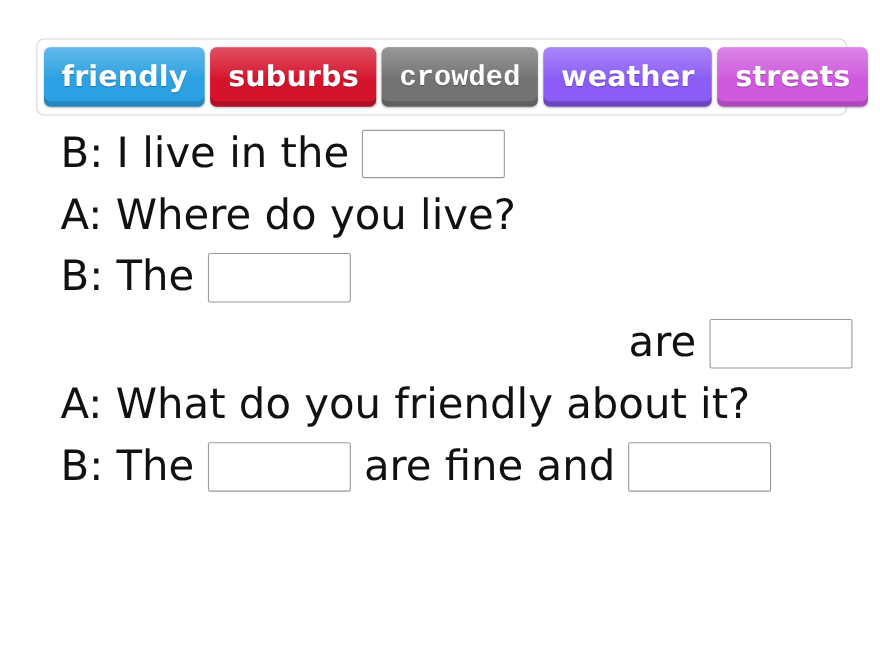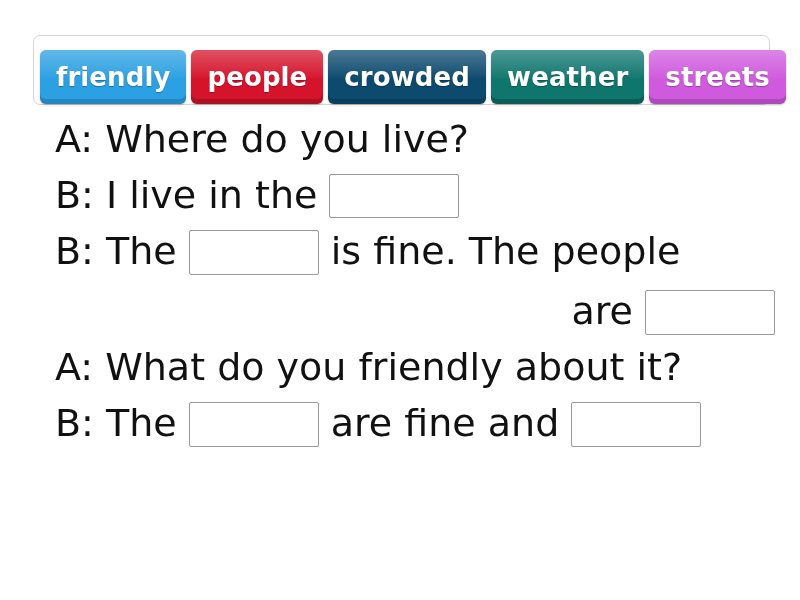--- a/index.html
+++ b/index.html
@@ -28,21 +28,21 @@
     position: absolute;
     left: 33px;
     top: 35px;
     width: 737px;
     height: 70px;
     box-sizing: border-box;
     background: #ffffff;
     border: 1px solid #d5d5d5;
     border-radius: 7px;
     display: flex;
-    align-items: flex-end;
+    align-items: center;
     padding: 0 6px;
     gap: 5px;
   }
 
   .chip {
     position: relative;
     flex: 0 0 auto;
     height: 54px;
     box-sizing: border-box;
     border-radius: 6px;
@@ -68,22 +68,22 @@
     left: 0; right: 0; top: 0;
     height: 52%;
     border-radius: 6px 6px 3px 3px;
     background: linear-gradient(to bottom, rgba(255,255,255,0.26), rgba(255,255,255,0.02));
     pointer-events: none;
     z-index: 1;
   }
 
   .chip-blue    { background: #2ba0e2; box-shadow: inset 0 -5px 0 rgba(0,0,0,0.16), 0 1px 2px rgba(0,0,0,0.25); }
   .chip-red     { background: #d5142c; box-shadow: inset 0 -5px 0 rgba(0,0,0,0.18), 0 1px 2px rgba(0,0,0,0.25); }
-  .chip-orange  { background: #0c4a6e; box-shadow: inset 0 -5px 0 rgba(0,0,0,0.16), 0 1px 2px rgba(0,0,0,0.25); }
-  .chip-green   { background: #0f766e; box-shadow: inset 0 -5px 0 rgba(0,0,0,0.22), 0 1px 2px rgba(0,0,0,0.25); }
+  .chip-orange  { background: #737373; box-shadow: inset 0 -5px 0 rgba(0,0,0,0.16), 0 1px 2px rgba(0,0,0,0.25); font-family: Liberation Mono, monospace; }
+  .chip-green   { background: #8b5cf6; box-shadow: inset 0 -5px 0 rgba(0,0,0,0.22), 0 1px 2px rgba(0,0,0,0.25); }
   .chip-magenta { background: #cf5ade; box-shadow: inset 0 -5px 0 rgba(0,0,0,0.16), 0 1px 2px rgba(0,0,0,0.25); }
 
   
   .dialogue {
     position: absolute;
     left: 55px;
     top: 112px;
     width: 720px;
   }
 
@@ -120,49 +120,48 @@
 </head>
 <body>
 
 <div class="page">
 
   <div class="wordbank">
     <div class="chip chip-blue">
       <span class="chip-label">friendly</span>
     </div>
     <div class="chip chip-red">
-      <span class="chip-label">people</span>
+      <span class="chip-label">suburbs</span>
     </div>
     <div class="chip chip-orange">
       <span class="chip-label">crowded</span>
     </div>
     <div class="chip chip-green">
       <span class="chip-label">weather</span>
     </div>
     <div class="chip chip-magenta">
       <span class="chip-label">streets</span>
     </div>
   </div>
 
   <div class="dialogue">
 
     <div class="line">
-      <span class="seg">A: Where do you live?</span>
+      <span class="seg">B: I live in the </span>
+      <span class="blank" title=""></span>
     </div>
 
     <div class="line">
-      <span class="seg">B: I live in the </span>
-      <span class="blank" title=""></span>
+      <span class="seg">A: Where do you live?</span>
     </div>
 
 
     <div class="line">
       <span class="seg">B: The </span>
       <span class="blank tall" title=""></span>
-      <span class="seg"> is fine. The people</span>
     </div>
 
     <div class="line wrapline">
       <span class="seg">are </span>
       <span class="blank tall" title=""></span>
     </div>
 
     <div class="line">
       <span class="seg">A: What do you friendly about it?</span>
     </div>

